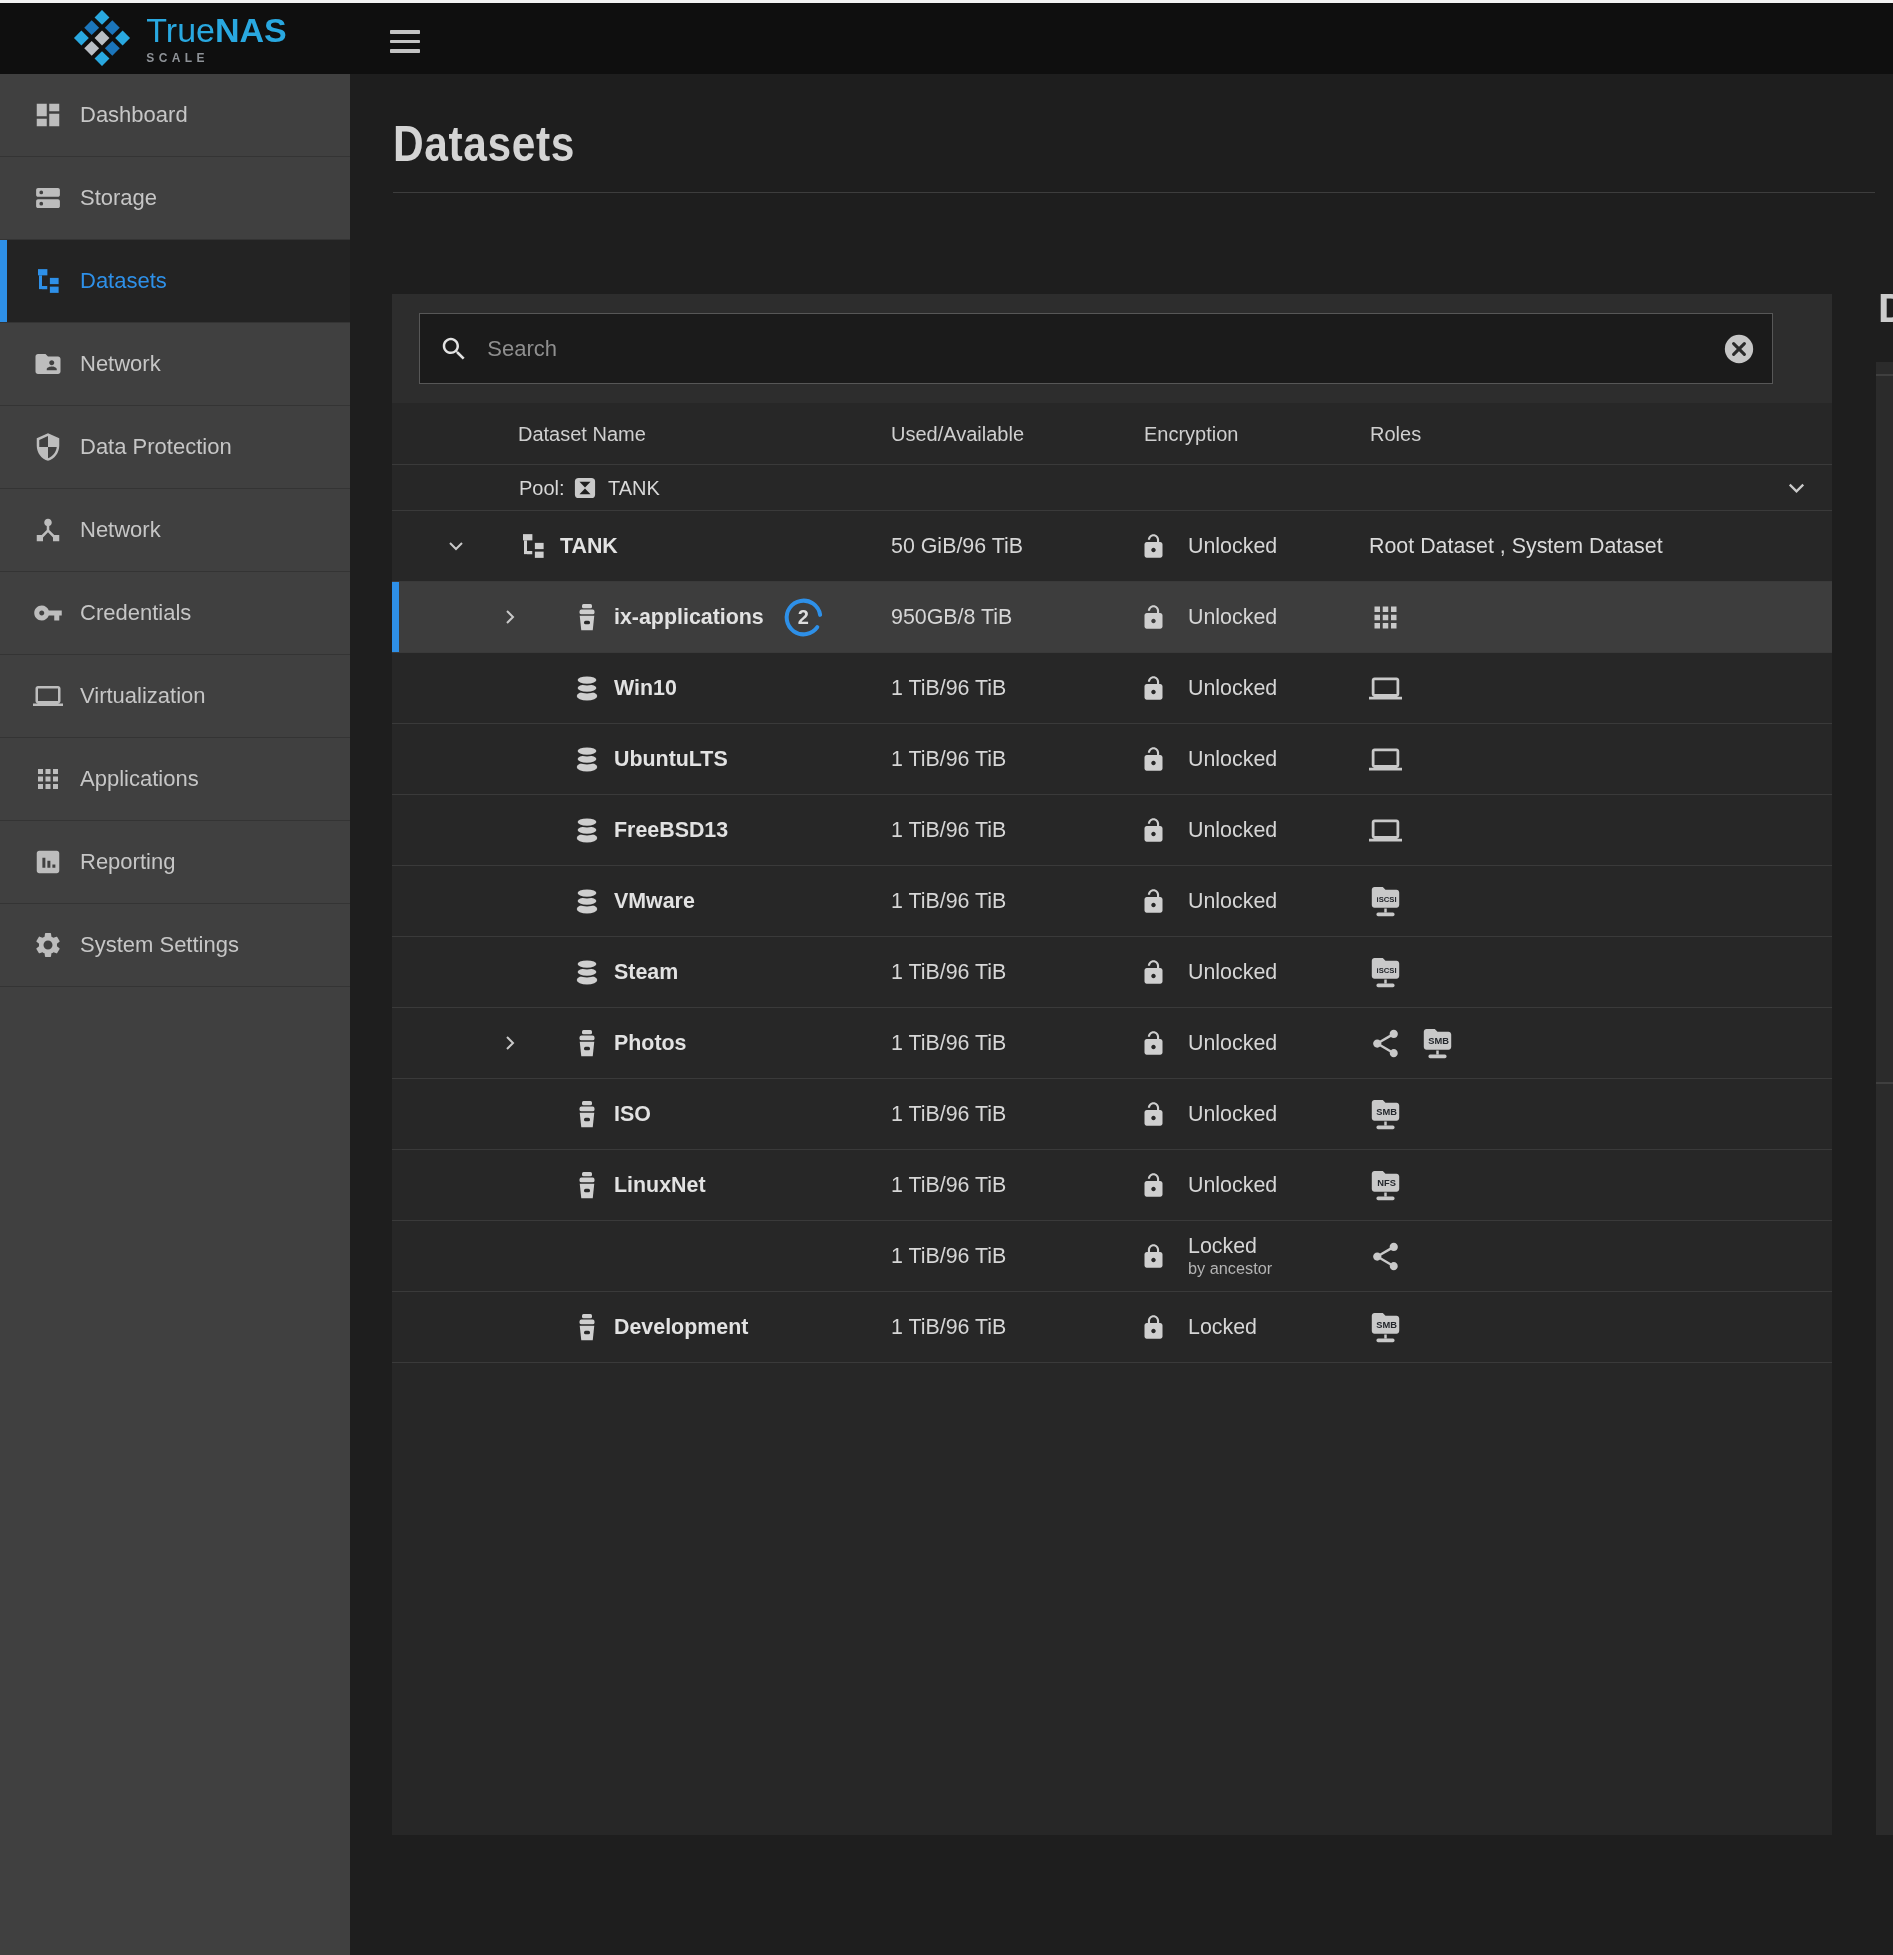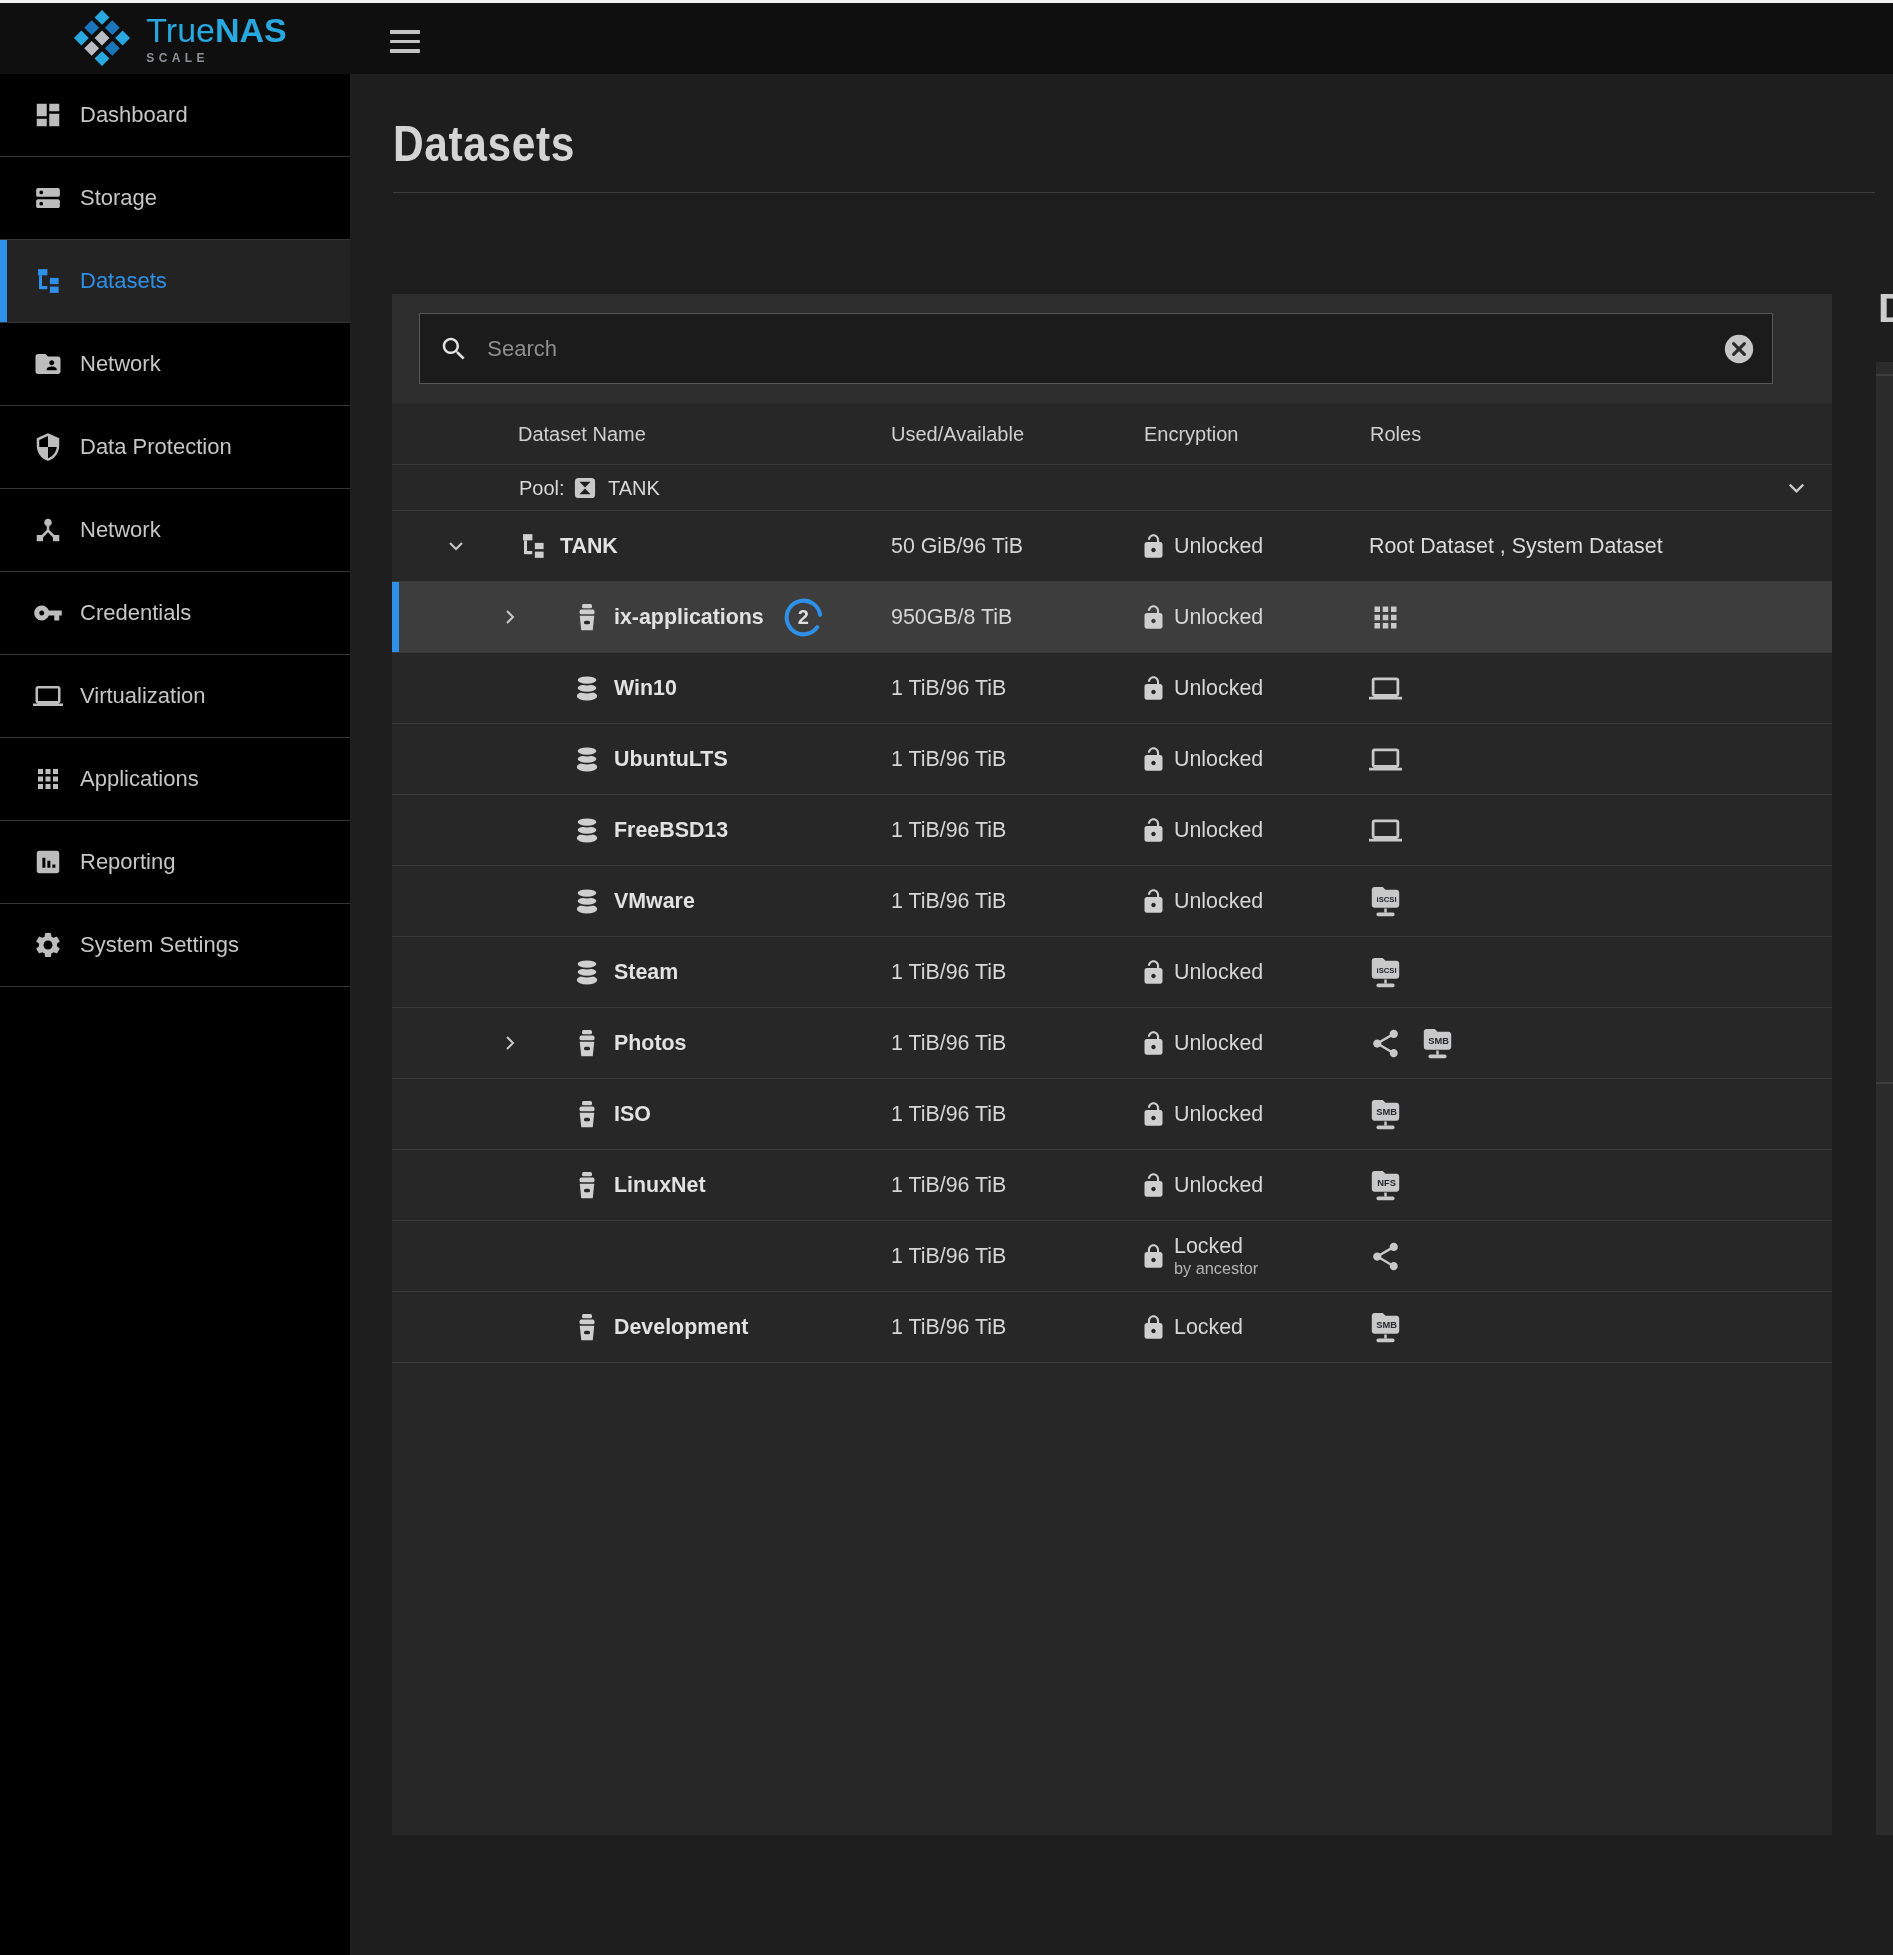--- a/index.html
+++ b/index.html
@@ -15,21 +15,21 @@
   .logo{position:absolute;left:71px;top:7.4px;display:flex;align-items:center;gap:13.3px;}
   .logo-mark{width:62px;height:56px;}
   .logo-text{display:flex;flex-direction:column;line-height:1;}
   .logo-row{font-size:34px;color:#29a8e0;letter-spacing:0;}
   .logo-row .b1{font-weight:400;}
   .logo-row .b2{font-weight:700;}
   .logo-sub{font-size:12px;color:#8e9297;letter-spacing:4.4px;margin-top:4.4px;font-weight:700;}
   .hamburger{position:absolute;left:390px;top:25px;width:30px;height:27px;cursor:pointer;display:flex;flex-direction:column;justify-content:space-between;padding:2.2px 0;}
   .hamburger div{height:3.7px;background:#c2c2c2;border-radius:0.7px;}
   
-  .sidebar{position:absolute;left:0;top:74px;width:350px;height:1881px;background:#000000;}
+  .sidebar{position:absolute;left:0;top:74px;width:350px;height:1881px;background:#404040;}
   .nav-item{position:relative;height:83px;display:flex;align-items:center;border-bottom:0.7px solid #343434;cursor:pointer;}
   .nav-icon{position:absolute;left:33px;width:30px;height:30px;}
   .nav-icon svg{width:30px;height:30px;fill:#bdbdbd;}
   .nav-label{position:absolute;left:80px;font-size:22px;color:#c6c6c6;}
   .nav-item.active{background:#232323;}
   .nav-item.active::before{content:"";position:absolute;left:0;top:0;bottom:0;width:7.4px;background:var(--accent);}
   .nav-item.active .nav-label{color:var(--accent);}
   .nav-item.active svg{fill:var(--accent);}
   
   .page-title{position:absolute;left:393px;top:115px;font-size:50px;font-weight:700;color:#d4d4d4;transform:scaleX(.85);transform-origin:left center;letter-spacing:0.7px;}
@@ -61,21 +61,21 @@
   .c-left{gap:0;}
   .expbox{width:74px;display:flex;align-items:center;}
   .expbox svg{width:24px;height:24px;stroke:#c9c9c9;stroke-width:2;fill:none;}
   .dsicon{width:30px;height:30px;flex:0 0 auto;margin-right:12px;}
   .dsicon svg{width:30px;height:30px;fill:#cfcfcf;}
   .dsname{font-size:21.4px;font-weight:700;color:#e2e2e2;white-space:nowrap;}
   .badge{position:relative;width:41px;height:41px;margin-left:19px;flex:0 0 auto;}
   .badge svg{position:absolute;inset:0;}
   .badge span{position:absolute;inset:0;display:flex;align-items:center;justify-content:center;font-size:20px;font-weight:700;color:#dedede;}
   .c-used{left:499px;font-size:21.4px;color:#d6d6d6;}
-  .c-enc{left:748px;gap:7px;}
+  .c-enc{left:748px;gap:21px;}
   .lock{width:27px;height:27px;}
   .lock svg{width:27px;height:27px;fill:#cfcfcf;}
   .enc-text{display:flex;flex-direction:column;line-height:1.15;}
   .enc-state{font-size:21.4px;color:#d6d6d6;}
   .enc-sub{font-size:16.3px;color:#b4b4b4;}
   .c-roles{left:977px;gap:19px;font-size:21.4px;color:#dadada;}
   .role-icon{width:33px;height:37px;display:flex;align-items:center;}
   .role-icon svg{width:33px;height:37px;fill:#c9c9c9;}
   .card-filler{height:472px;}
   

